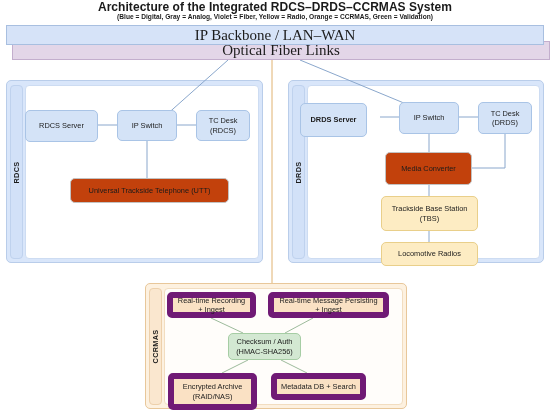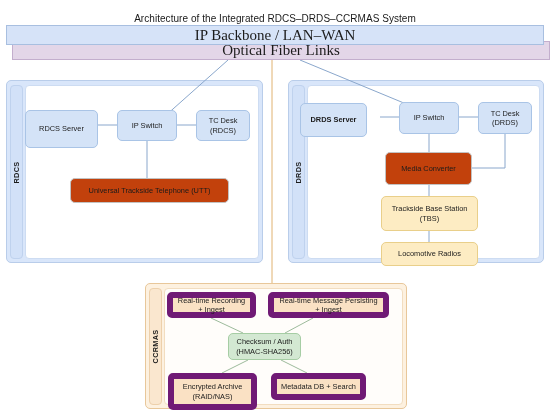--- a/index.html
+++ b/index.html
@@ -21,26 +21,25 @@
 
   
   .title-block {
     position: absolute;
     left: 0;
     top: 2px;
     width: 550px;
     text-align: center;
   }
   .title-main {
-    font-size: 10px;
-    font-weight: normal;
+    font-size: 12px;
+    font-weight: bold;
     color: #1a1a1a;
     line-height: 10px;
     letter-spacing: 0.05px;
-    margin-top: 12px;
   }
   .title-sub {
     font-size: 6.6px;
     font-weight: bold;
     color: #1a1a1a;
     line-height: 10px;
     letter-spacing: 0.02px;
   }
 
   
@@ -230,21 +229,21 @@
   <div class="bar bar-fiber">Optical Fiber Links</div>
   <div class="bar bar-ip">IP Backbone / LAN–WAN</div>
 
   <div class="panel" id="panel-rdcs">
     <div class="panel-body"></div>
     <div class="panel-tab">
       <span>RDCS</span>
     </div>
   </div>
 
-  <div class="node n-blue" style="left:25px;  top:110px; width:73px; height:38px;">
+  <div class="node n-blue" style="left:25px;  top:110px; width:73px; height:32px;">
     <span>RDCS Server</span>
   </div>
   <div class="node n-blue" style="left:117px; top:110px; width:60px; height:31px;">
     <span>IP Switch</span>
   </div>
   <div class="node n-blue" style="left:196px; top:110px; width:54px; height:31px; flex-direction:column;">
     <span>TC Desk</span>
     <span>(RDCS)</span>
   </div>
   <div class="node n-gray" style="left:70px;  top:178px; width:159px; height:25px;">

